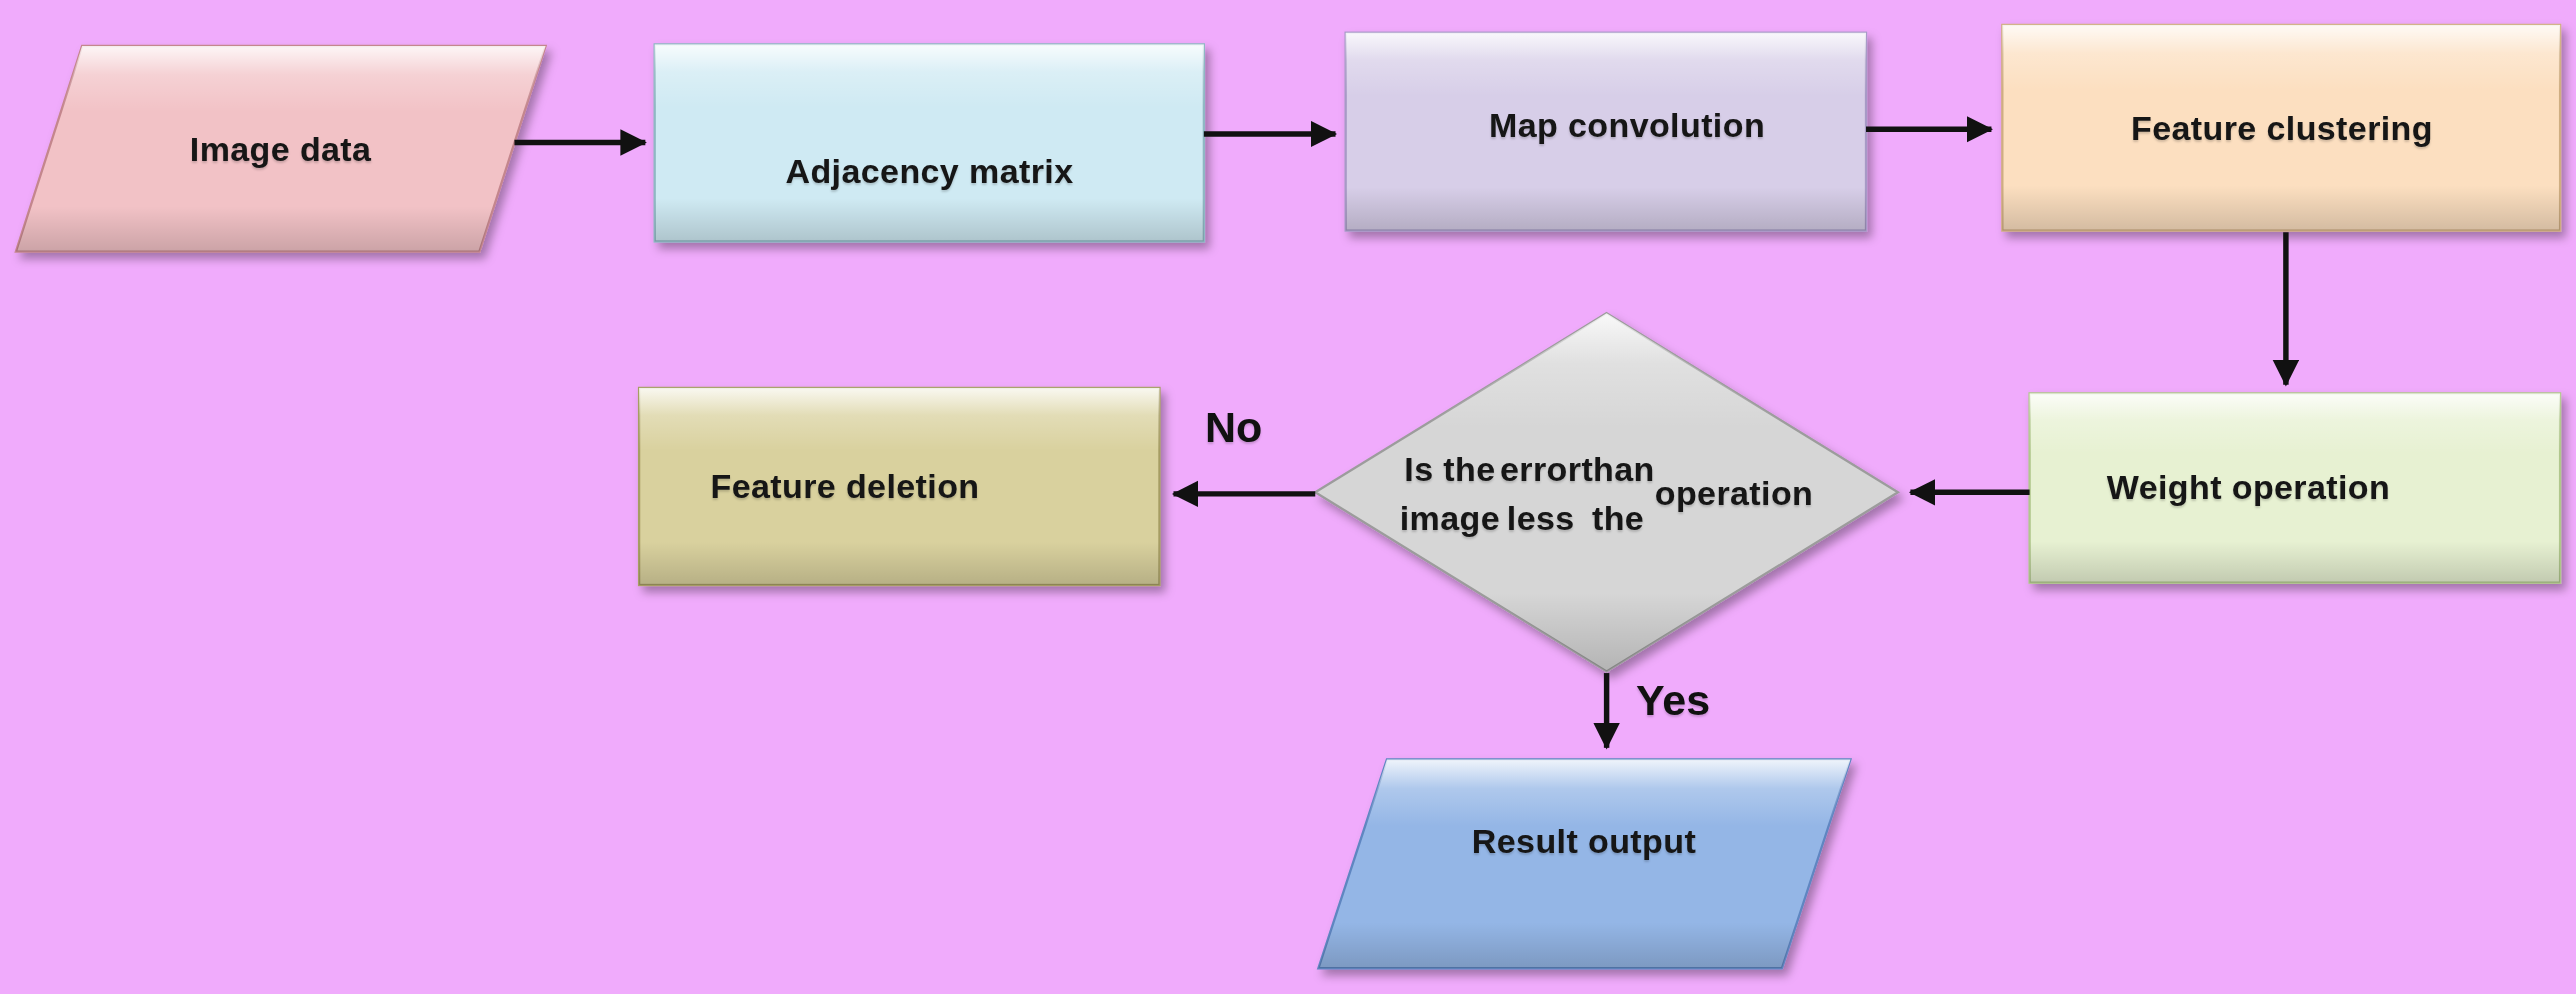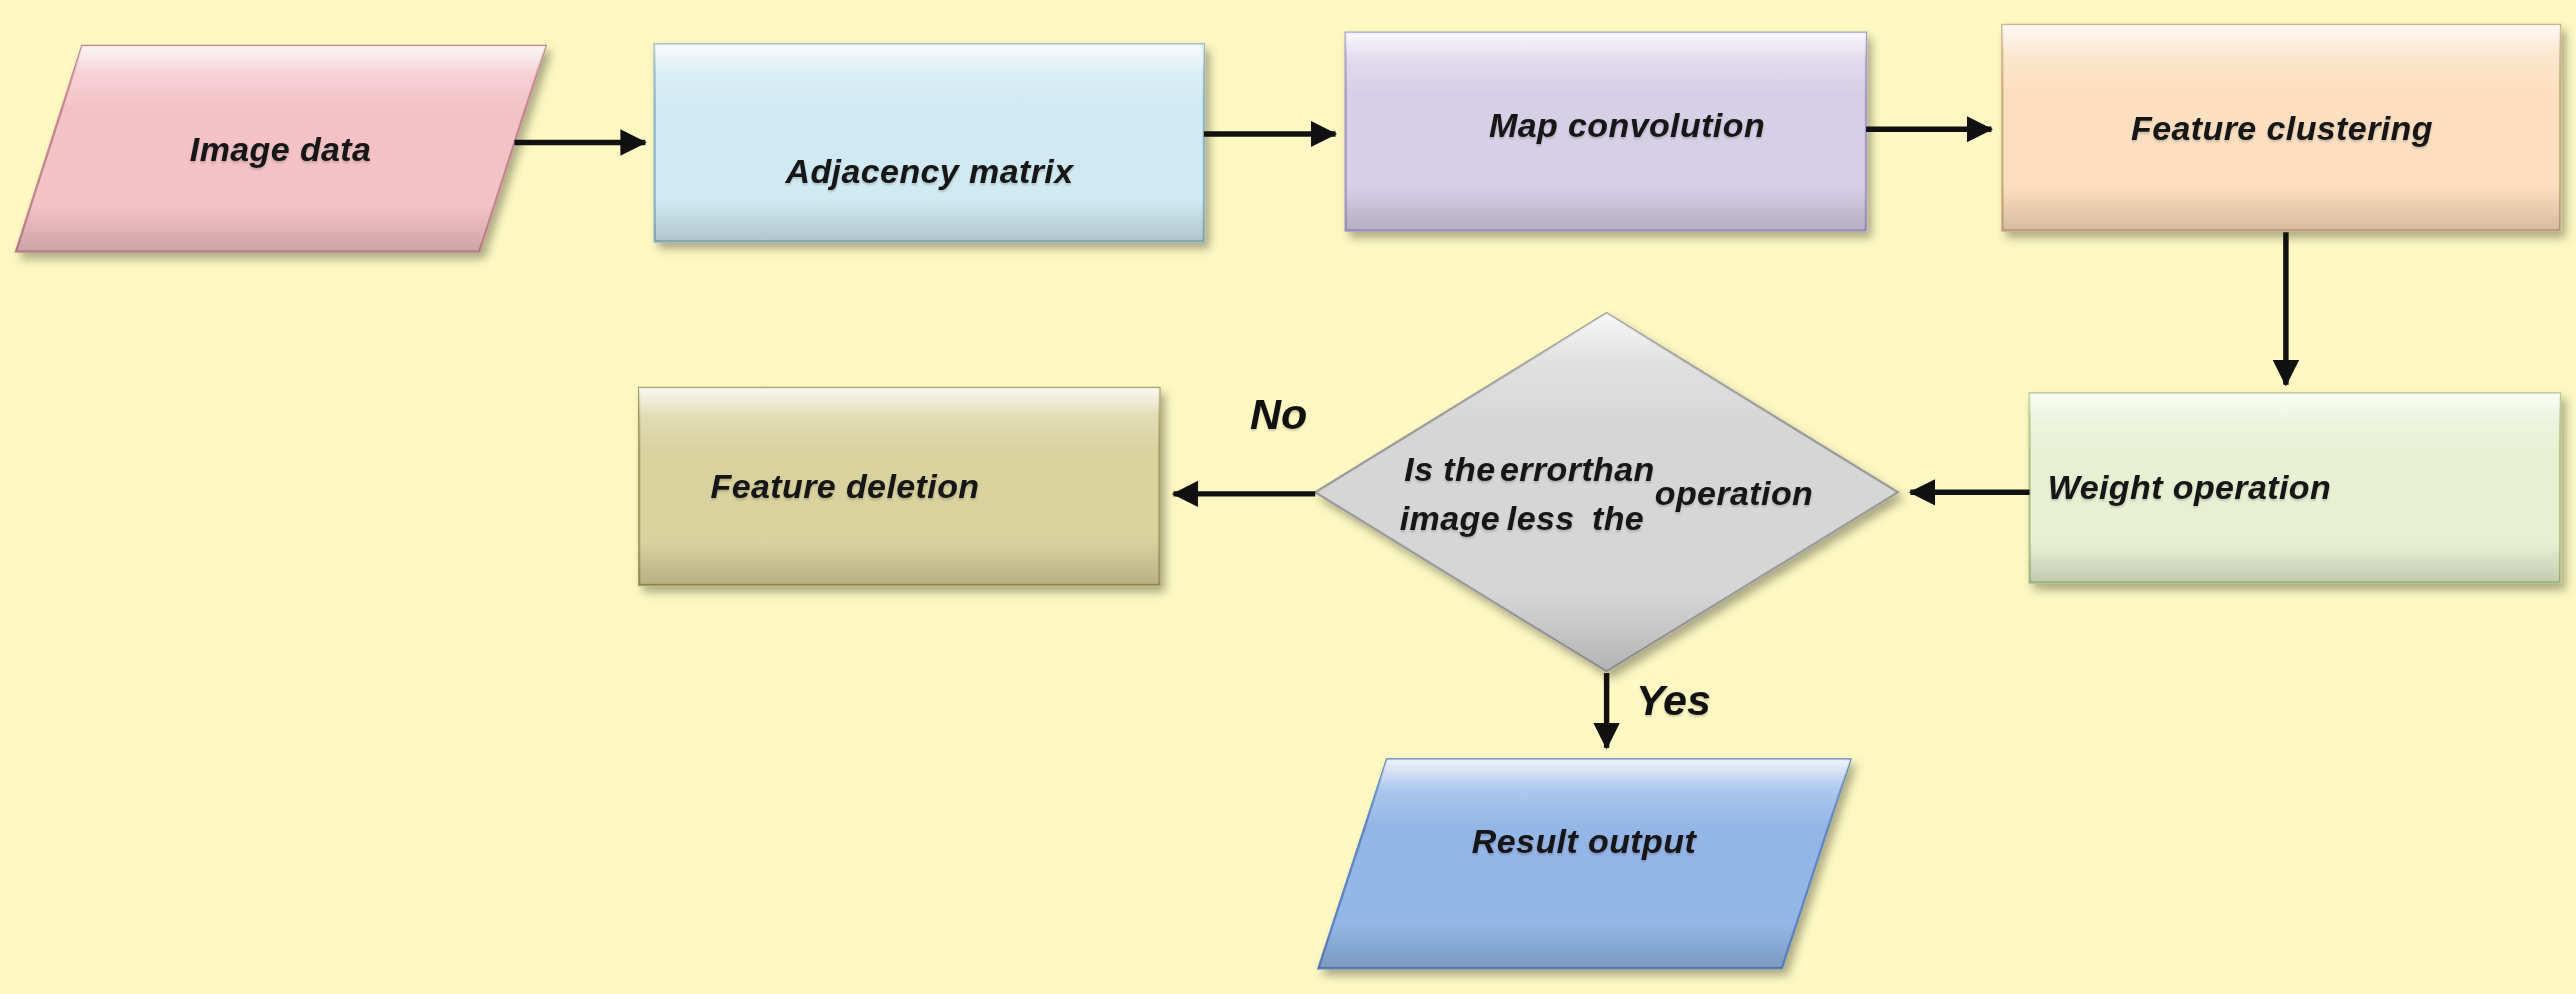--- a/index.html
+++ b/index.html
@@ -1,23 +1,22 @@
 <!DOCTYPE html>
 <html style="font-size:12.5px"><head>
 <meta charset="utf-8">
 <style>
   html, body { margin: 0; padding: 0; background: #ffffff; }
   .stage {
     position: relative;
     width: 2576px;
     height: 994px;
-    background: #fef9c3;
+    background: #f0abfc;
     font-family: "Liberation Sans", sans-serif;
     overflow: hidden;
-    font-style: italic;
   }
   .stage svg { position: absolute; left: 0; top: 0; }
 
   
   .shape { stroke-width: 3px; }
   .s-image  { stroke: #c4868d; }
   .s-adj    { stroke: #8fb7c3; }
   .s-map    { stroke: #a79ac6; }
   .s-clu    { stroke: #cfae82; }
   .s-wgt    { stroke: #b0c78c; }
@@ -128,31 +127,31 @@
   </svg>
 
   <div class="label" style="left:15.6px; top:46px; width:530px; height:206px;">Image data</div>
 
   <div class="label" style="left:655px; top:44px; width:549px; height:254px;">Adjacency matrix</div>
 
   <div class="label" style="left:1346px; top:26px; width:562px; height:198px;">Map convolution</div>
 
   <div class="label" style="left:2003px; top:25px; width:558px; height:206px;">Feature clustering</div>
 
-  <div class="label" style="left:1924px; top:393px; width:531px; height:189px;">Weight operation</div>
+  <div class="label" style="left:1983px; top:393px; width:531px; height:189px;">Weight operation</div>
 
   <div class="label decision-label" style="left:1404px; top:315px; width:405px; height:357px;">
     <div>Is the image</div>
     <div>error less</div>
     <div>than the</div>
     <div>operation</div>
   </div>
 
   <div class="label" style="left:639px; top:388px; width:412px; height:197px;">Feature deletion</div>
 
   <div class="label" style="left:1318px; top:760px; width:532px; height:163px;">Result output</div>
 
-  <div class="edge-label" style="left:1205px; top:390px;margin-left:45px;">No</div>
+  <div class="edge-label" style="left:1205px; top:403px;">No</div>
 
   <div class="edge-label" style="left:1636px; top:676px;text-align:center;">Yes</div>
 
 </div>
 
 
 </body></html>

